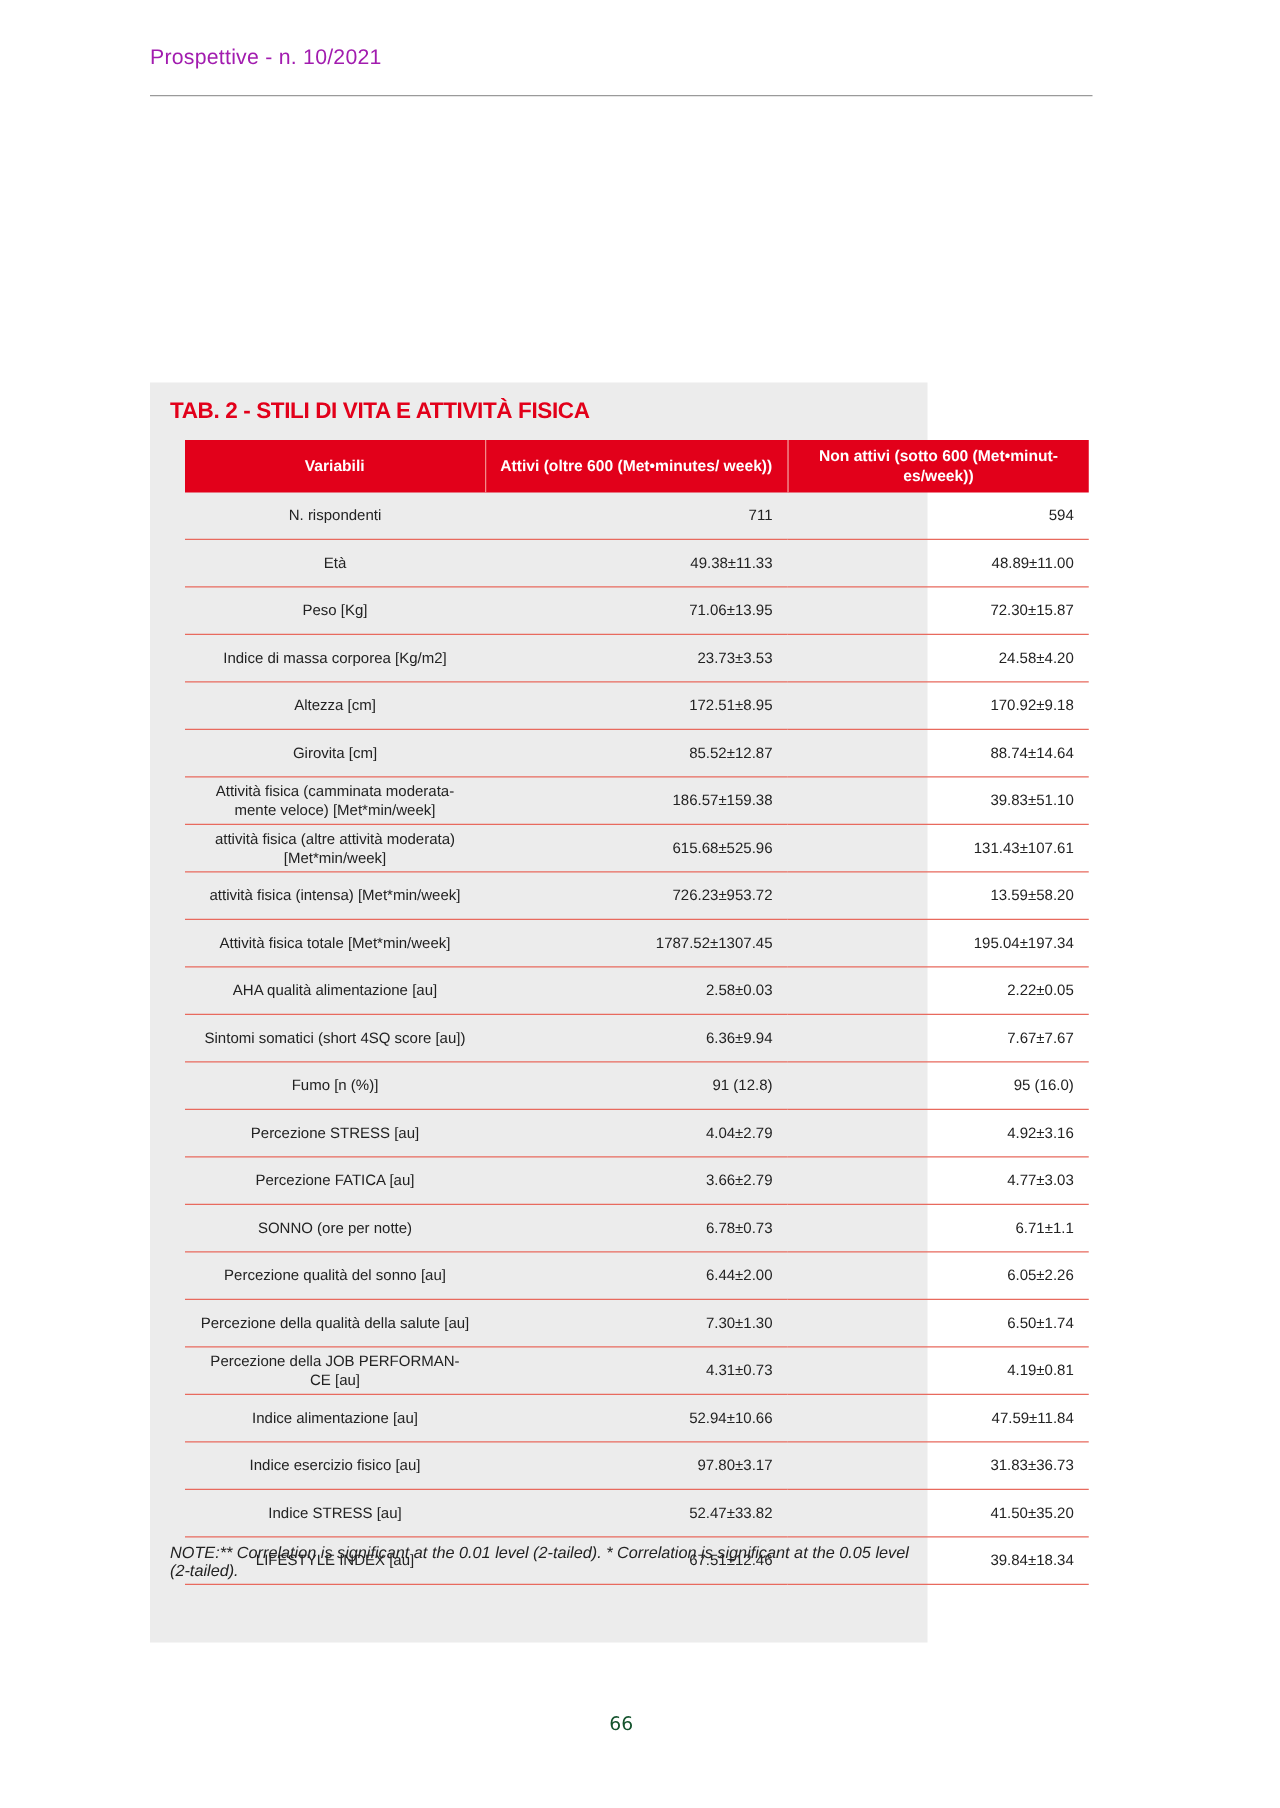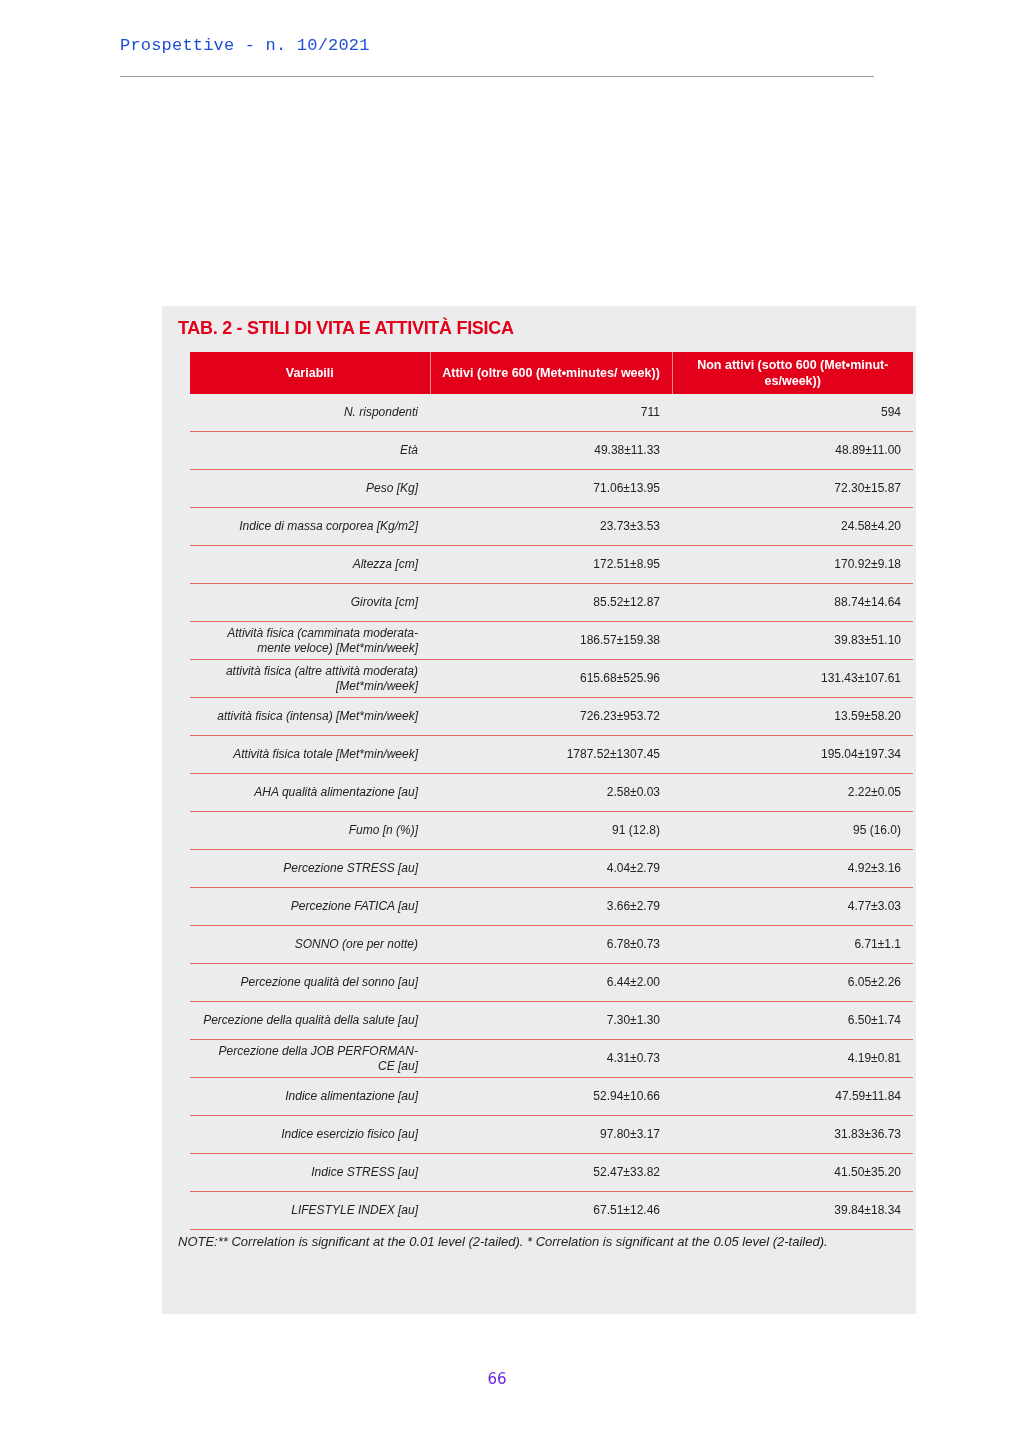--- a/index.html
+++ b/index.html
@@ -2,30 +2,29 @@
 <html><head>
 <meta charset="utf-8">
 <style>
   html, body { margin: 0; padding: 0; }
   body {
     width: 1024px; height: 1446px; background: #ffffff; position: relative;
     font-family: "Liberation Sans", sans-serif; color: #222;
   }
   .running-head {
     position: absolute; left: 120px; top: 36px;
-    font-family: Liberation Mono, monospace; font-size: 17px; color: #1d4ed8;
+    font-family: Liberation Sans, sans-serif; font-size: 17px; color: #a21caf;
     letter-spacing: 0.2px;
   }
   .head-rule {
     position: absolute; left: 120px; top: 76px; width: 754px; height: 1px; background: #9a9a9a;
   }
   .table-box {
-    position: absolute; left: 120px; top: 306px; width: 754px; height: 1008px;
+    position: absolute; left: 120px; top: 306px; width: 622px; height: 1008px;
     background: #ececec;
-    margin-left: 42px;
   }
   .table-title {
     position: absolute; left: 16px; top: 12px;
     font-family: "Liberation Sans Narrow", "Liberation Sans", sans-serif;
     font-weight: bold; font-size: 18px; color: #e2001a; letter-spacing: -0.3px;
   }
   table.data {
     position: absolute; left: 28px; top: 46px; width: 723px;
     border-collapse: collapse; table-layout: fixed;
     font-family: "Liberation Sans", sans-serif; font-size: 12px; color: #222;
@@ -33,32 +32,32 @@
   table.data th {
     background: #e2001a; color: #fff; font-weight: bold; font-size: 12.5px;
     height: 42px; padding: 0 8px; line-height: 16px; text-align: center;
     border-left: 1px solid #f28a8a;
   }
   table.data th:first-child { border-left: none; }
   table.data td {
     height: 37px; border-bottom: 1.5px solid #e86a5e; padding: 0 12px;
     line-height: 15px; vertical-align: middle;
   }
-  table.data td.var { text-align: right; font-style: italic; }
+  table.data td.var { text-align: center; }
   table.data td.num { text-align: right; }
   col.c1 { width: 240px; }
   col.c2 { width: 242px; }
   col.c3 { width: 241px; }
   .note {
     position: absolute; left: 16px; top: 928px;
     font-style: italic; font-size: 13px; color: #222;
   }
   .page-number {
     position: absolute; left: 0; width: 994px; top: 1370px; text-align: center;
-    font-family: "DejaVu Sans", sans-serif; font-size: 15px; color: #6d28d9;
+    font-family: "DejaVu Sans", sans-serif; font-size: 15px; color: #14532d;
   }
 </style>
 </head>
 <body>
 
 <div class="running-head">Prospettive - n. 10/2021</div>
 <div class="head-rule"></div>
 
 <div class="table-box">
   <div class="table-title">TAB. 2 - STILI DI VITA E ATTIVITÀ FISICA</div>
@@ -125,20 +124,25 @@
           <td class="var">Attività fisica totale [Met*min/week]</td>
           <td class="num">1787.52±1307.45</td>
           <td class="num">195.04±197.34</td>
         </tr>
         <tr>
           <td class="var">AHA qualità alimentazione [au]</td>
           <td class="num">2.58±0.03</td>
           <td class="num">2.22±0.05</td>
         </tr>
         <tr>
+          <td class="var">Sintomi somatici (short 4SQ score [au])</td>
+          <td class="num">6.36±9.94</td>
+          <td class="num">7.67±7.67</td>
+        </tr>
+        <tr>
           <td class="var">Fumo [n (%)]</td>
           <td class="num">91 (12.8)</td>
           <td class="num">95 (16.0)</td>
         </tr>
         <tr>
           <td class="var">Percezione STRESS  [au]</td>
           <td class="num">4.04±2.79</td>
           <td class="num">4.92±3.16</td>
         </tr>
         <tr>

